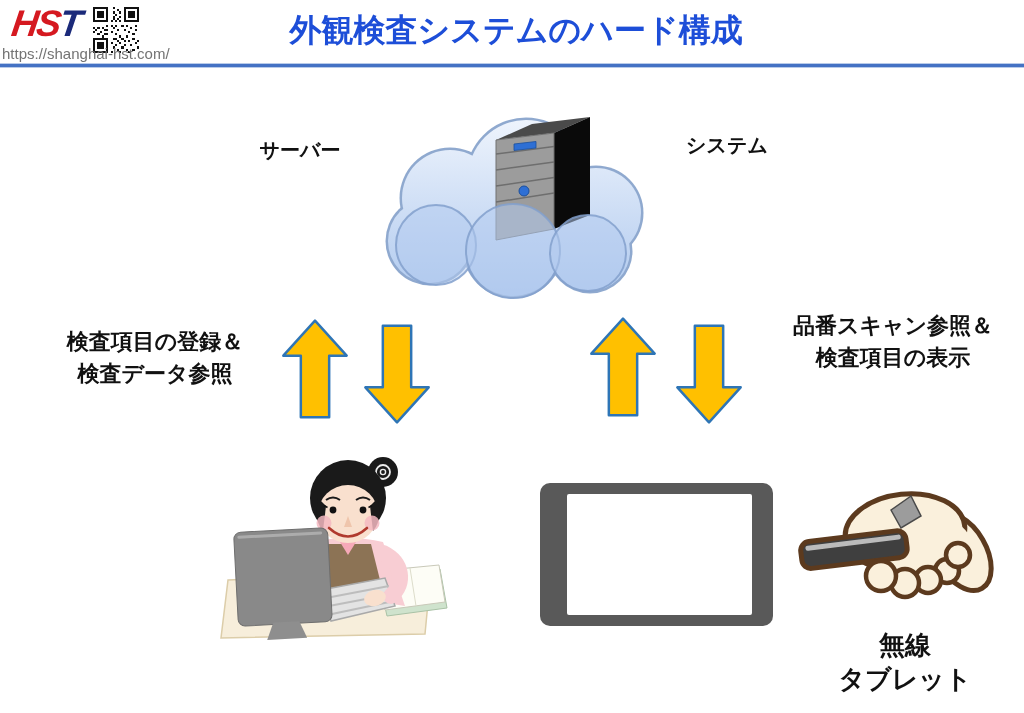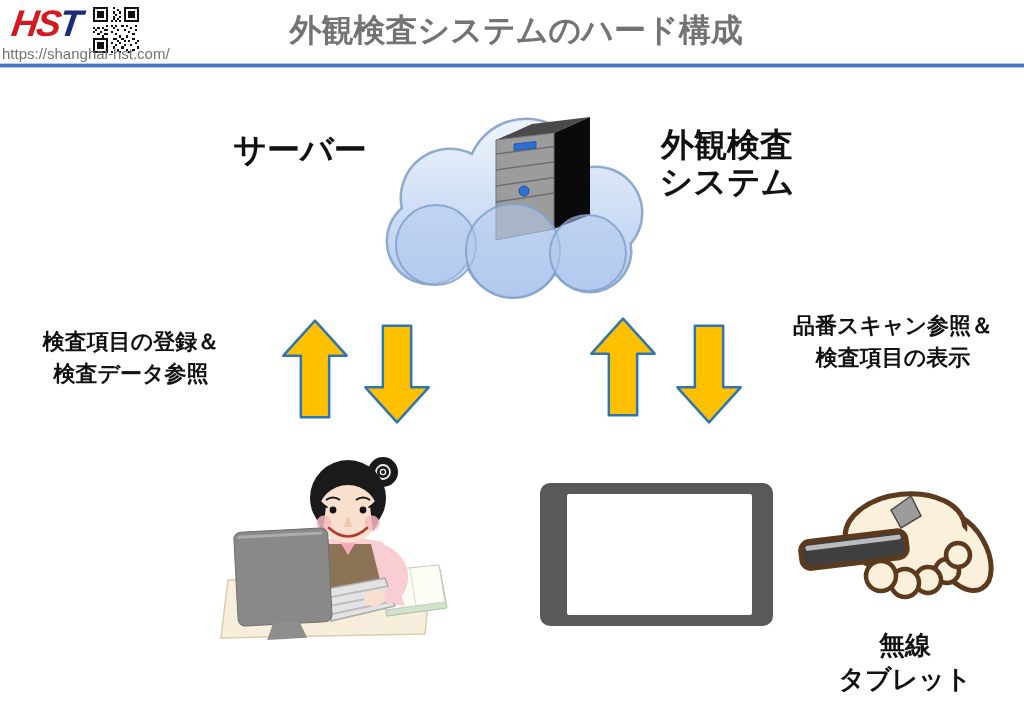--- a/index.html
+++ b/index.html
@@ -21,29 +21,29 @@
     transform:skewX(-8deg);
   }
   .logo .l-red{color:var(--logo-red);}
   .logo .l-navy{color:var(--logo-navy);}
   .qr{position:absolute;left:93px;top:7px;width:46px;height:46px;}
   .url{
     position:absolute;left:2px;top:45px;font-size:15px;color:#737373;letter-spacing:0;
   }
   .title{
     position:absolute;left:8px;right:0;top:9px;text-align:center;
-    font-size:32px;font-weight:bold;color:#737373;letter-spacing:0px;
+    font-size:32px;font-weight:bold;color:#1d4ed8;letter-spacing:0px;
   }
   .divider{
     position:absolute;left:0;top:62px;width:1024px;height:6px;
     background:linear-gradient(#ffffff 0 1px,#b9cbe9 1px 2px,var(--divider-blue) 2px 5px,#b9cbe9 5px 6px);
   }
   
   .twolines{position:absolute;text-align:center;font-weight:bold;line-height:37px;}
-  .cloud-label{font-size:33px;font-family:Liberation Serif, serif;}
+  .cloud-label{font-size:20px;font-family:Liberation Serif, serif;}
   .flow-label{font-size:22px;line-height:32px;}
   .device-label{position:absolute;text-align:center;font-weight:bold;font-size:26px;line-height:34px;}
   
   .abs{position:absolute;}
   .tablet{
     position:absolute;left:540px;top:483px;width:233px;height:143px;
     background:#595959;border-radius:10px;
   }
   .tablet .screen{
     position:absolute;top:11px;bottom:11px;left:27px;right:21px;
@@ -149,25 +149,24 @@
       <circle cx="58" cy="152" r="40"></circle>
         <circle cx="135" cy="158" r="47"></circle>
         <circle cx="210" cy="160" r="38"></circle>
     </g>
   </svg>
 
   <div class="twolines cloud-label" style="left:190px;top:132px;width:220px;">
     <div>サーバー</div>
   </div>
   <div class="twolines cloud-label" style="left:617px;top:127px;width:220px;">
-    <div>外観検査</div>
     <div>システム</div>
   </div>
 
-  <div class="twolines flow-label" style="left:12px;top:326px;width:238px;">
+  <div class="twolines flow-label" style="left:36px;top:326px;width:238px;">
     <div>検査項目の登録＆</div>
     <div>検査データ参照</div>
   </div>
   <div class="twolines flow-label" style="left:768px;top:310px;width:250px;">
     <div>品番スキャン参照＆</div>
     <div>検査項目の表示</div>
   </div>
 
   <svg class="abs" style="left:280px;top:308px;width:70px;height:122px;" viewBox="0 0 84 124">
     <polygon class="arrow-shape" points="42,4 80,46 59,46 59,120 25,120 25,46 4,46"></polygon>

